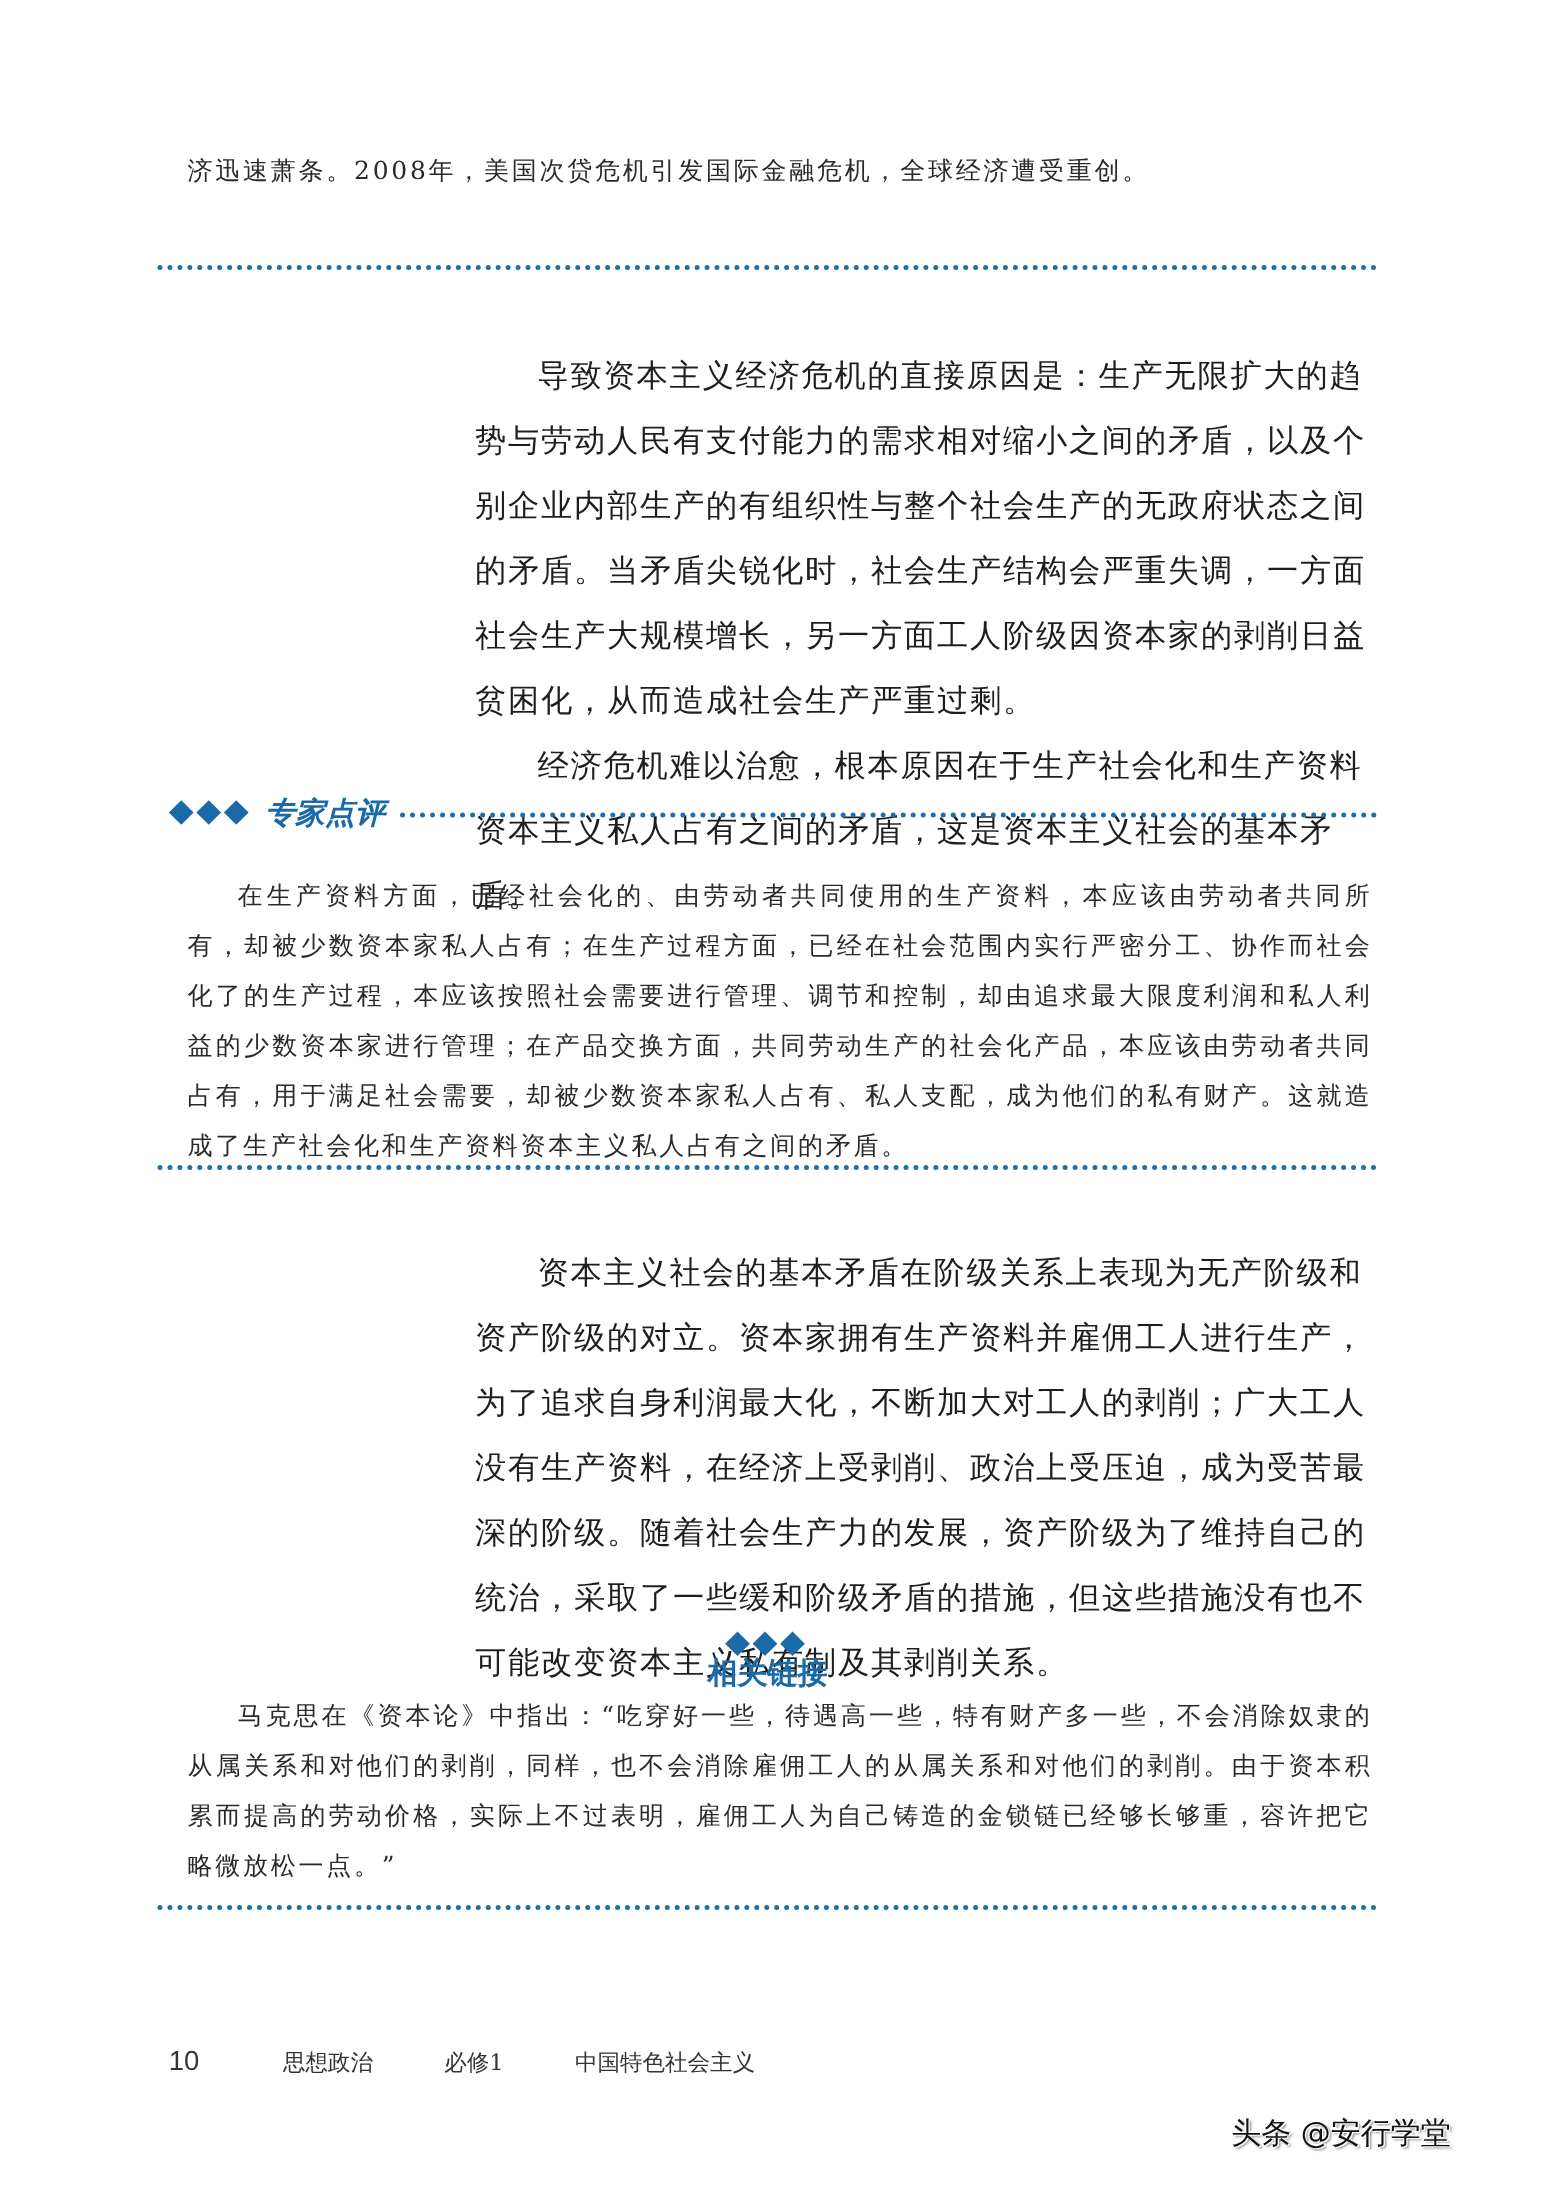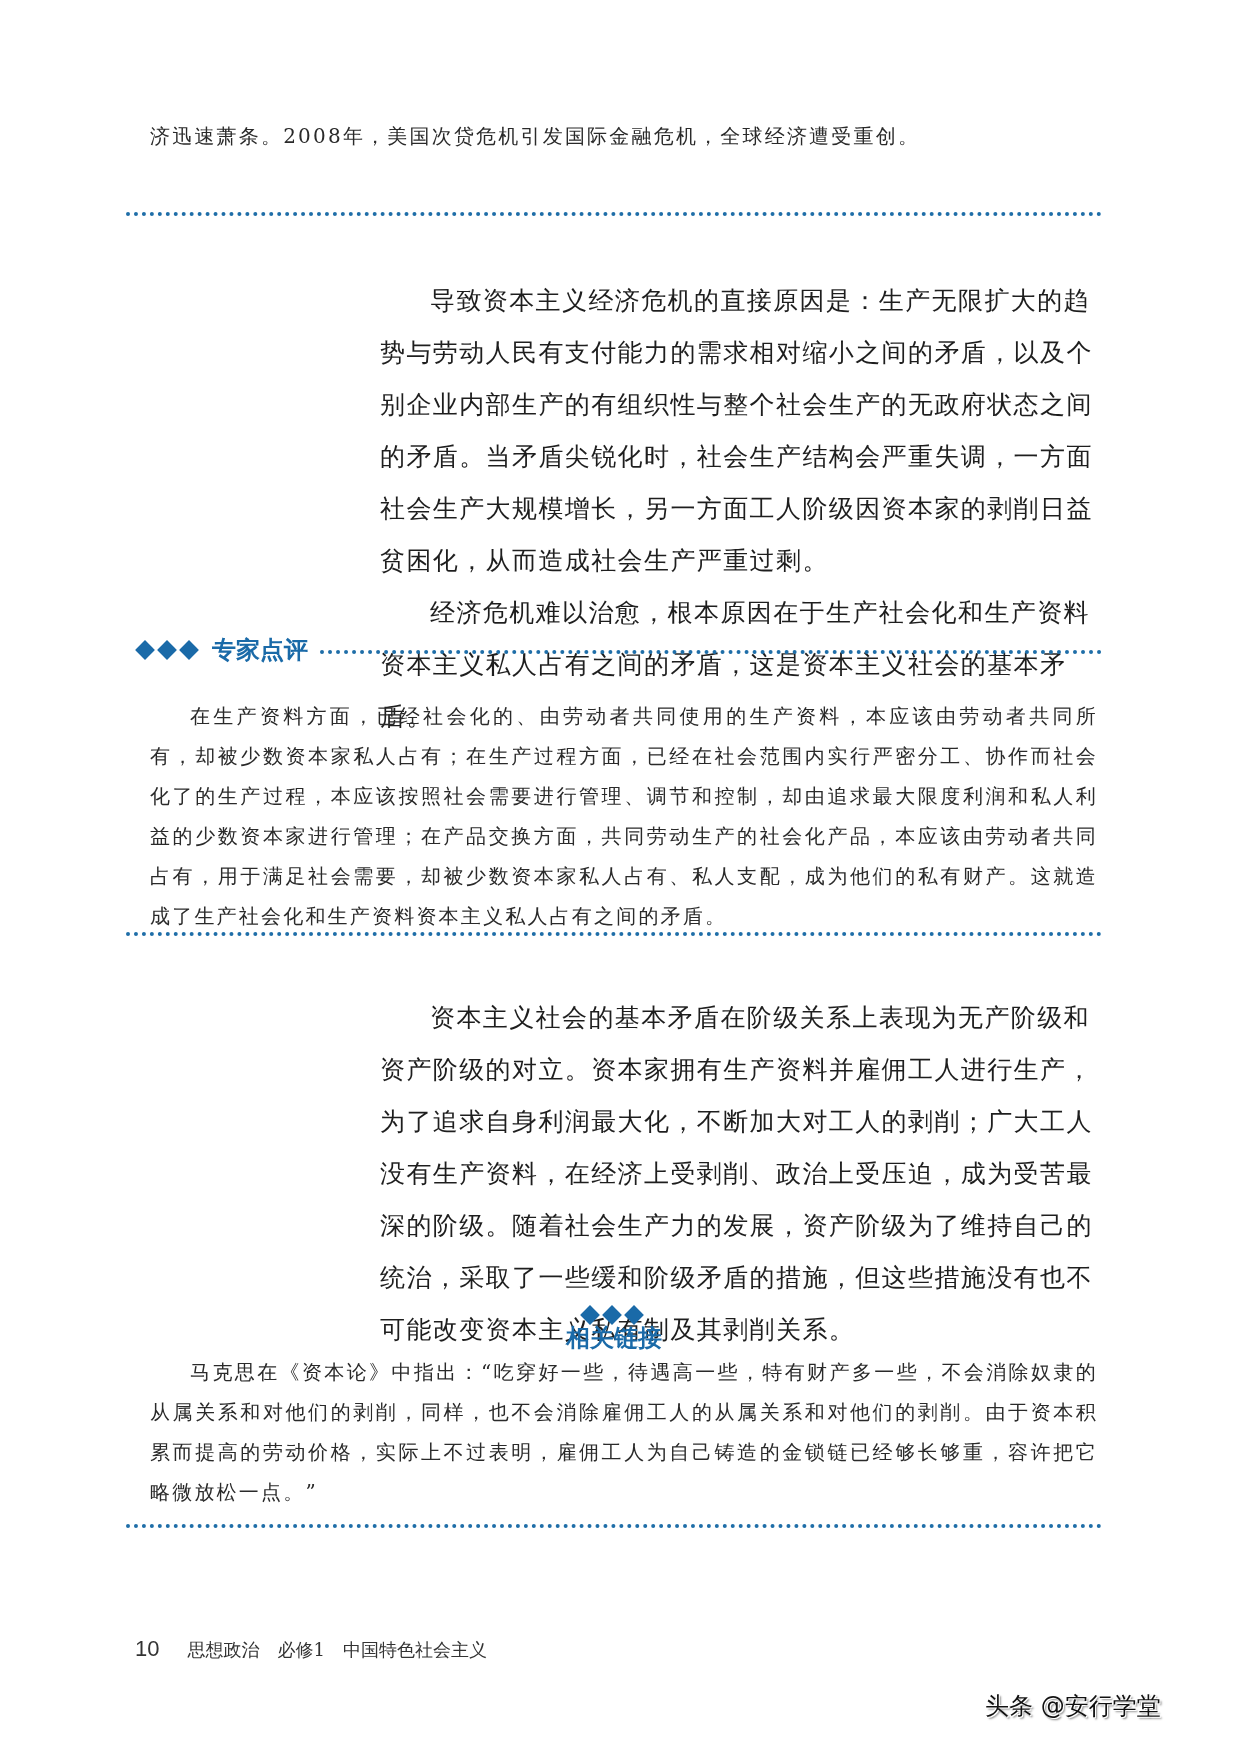--- a/index.html
+++ b/index.html
@@ -29,21 +29,21 @@
 <div class="abs small-text" style="left:150px; top:116px; width:960px;">
   <div style="white-space:nowrap;">济迅速萧条。2008年，美国次贷危机引发国际金融危机，全球经济遭受重创。</div>
 </div>
 <div class="abs dotted" style="left:126px; top:212px; width:976px;"></div>
 
 <div class="abs body-text" style="left:380px; top:275px; width:728px;">
   <p class="indent" style="margin:0;">导致资本主义经济危机的直接原因是：生产无限扩大的趋势与劳动人民有支付能力的需求相对缩小之间的矛盾，以及个别企业内部生产的有组织性与整个社会生产的无政府状态之间的矛盾。当矛盾尖锐化时，社会生产结构会严重失调，一方面社会生产大规模增长，另一方面工人阶级因资本家的剥削日益贫困化，从而造成社会生产严重过剩。</p>
   <p class="indent" style="margin:0;">经济危机难以治愈，根本原因在于生产社会化和生产资料资本主义私人占有之间的矛盾，这是资本主义社会的基本矛盾。</p>
 </div>
 
-<div class="abs section-header" style="left:138px; top:630px; width:964px;">
+<div class="abs section-header" style="left:138px; top:630px; width:964px;font-style:italic;">
   <div class="diamonds">
     <div class="diamond"></div>
       <div class="diamond"></div>
       <div class="diamond"></div>
   </div>
   <span class="header-label">专家点评</span>
   <div class="header-dots"></div>
 </div>
 
 <div class="abs small-text indent" style="left:150px; top:696px; width:948px; text-align:justify;">在生产资料方面，已经社会化的、由劳动者共同使用的生产资料，本应该由劳动者共同所有，却被少数资本家私人占有；在生产过程方面，已经在社会范围内实行严密分工、协作而社会化了的生产过程，本应该按照社会需要进行管理、调节和控制，却由追求最大限度利润和私人利益的少数资本家进行管理；在产品交换方面，共同劳动生产的社会化产品，本应该由劳动者共同占有，用于满足社会需要，却被少数资本家私人占有、私人支配，成为他们的私有财产。这就造成了生产社会化和生产资料资本主义私人占有之间的矛盾。</div>
@@ -59,20 +59,20 @@
       <div class="diamond"></div>
       <div class="diamond"></div>
   </div>
   <span class="header-label">相关链接</span>
   <div class="header-dots"></div>
 </div>
 
 <div class="abs small-text indent" style="left:150px; top:1352px; width:948px; text-align:justify;">马克思在《资本论》中指出：“吃穿好一些，待遇高一些，特有财产多一些，不会消除奴隶的从属关系和对他们的剥削，同样，也不会消除雇佣工人的从属关系和对他们的剥削。由于资本积累而提高的劳动价格，实际上不过表明，雇佣工人为自己铸造的金锁链已经够长够重，容许把它略微放松一点。”</div>
 <div class="abs dotted" style="left:126px; top:1524px; width:976px;"></div>
 
-<div class="abs footer" style="left:135px; top:1636px;">
+<div class="abs footer" style="left:135px; top:1636px;gap:39px;">
   <span class="page-number">10</span>
   <span class="footer-part">思想政治</span>
   <span class="footer-part">必修1</span>
   <span class="footer-part">中国特色社会主义</span>
 </div>
 
 <div class="abs watermark" style="left:985px; top:1690px;">头条 @安行学堂</div>
 
 </body></html>

